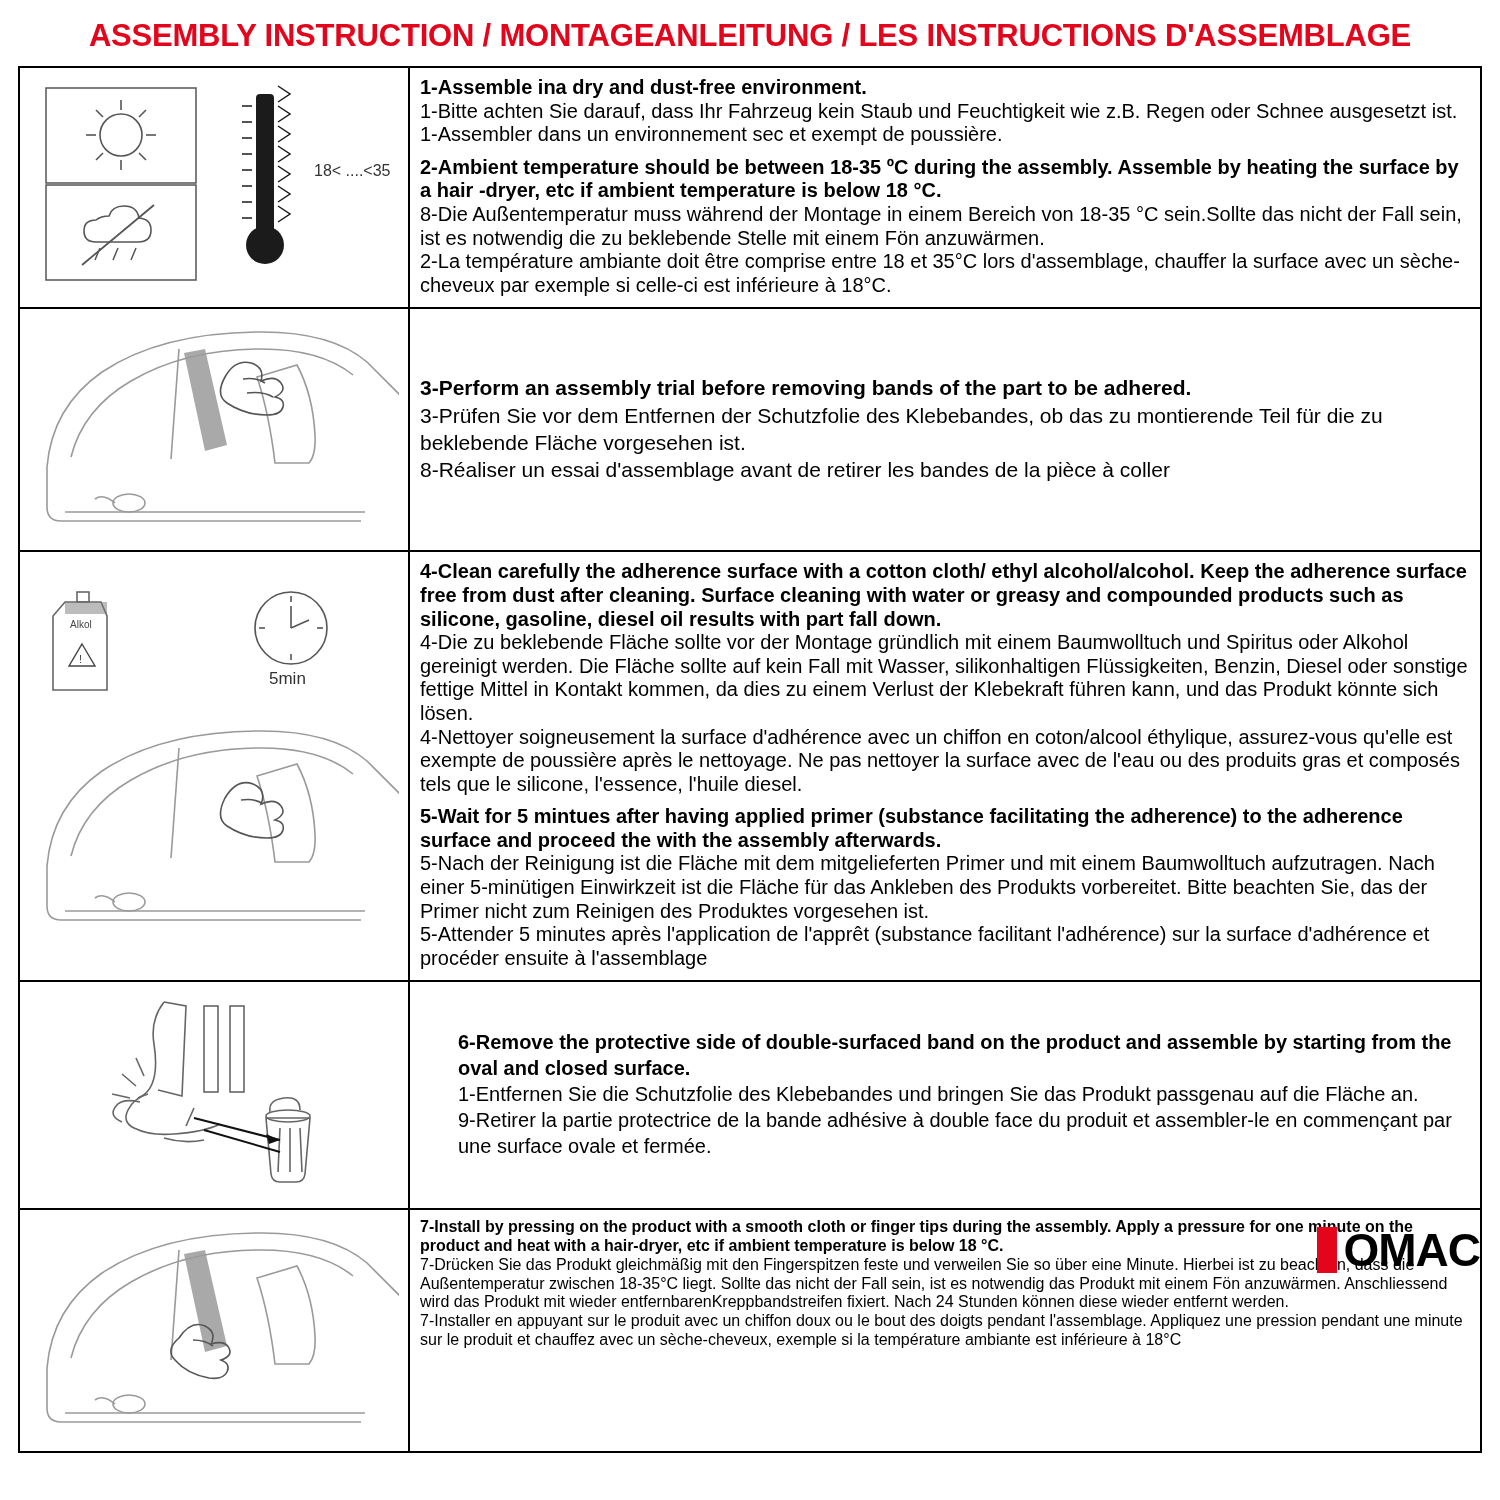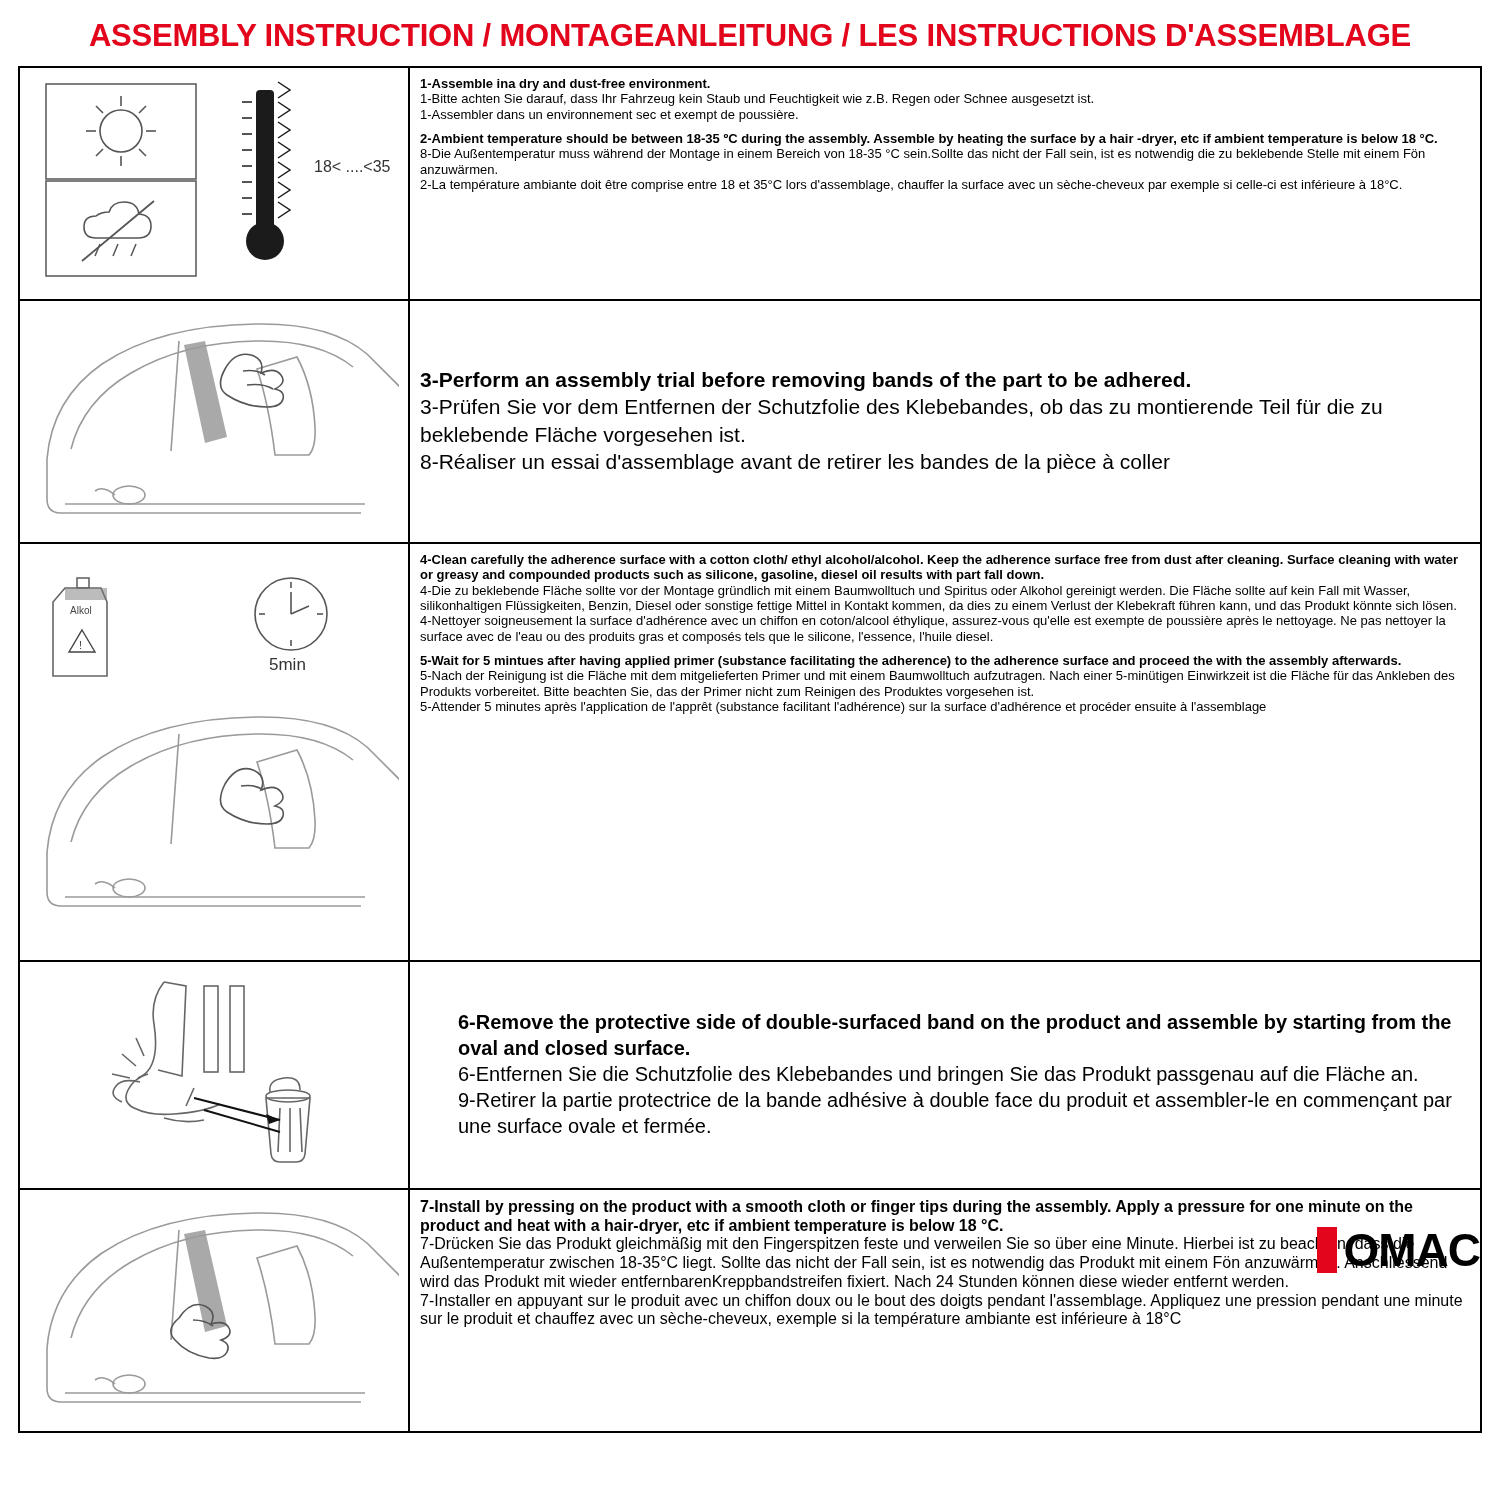--- a/index.html
+++ b/index.html
@@ -46,21 +46,21 @@
     align-items:center;
     justify-content:center;
   }
   .cell-txt{
     flex:1;
     box-sizing:border-box;
     padding:8px 12px 10px 10px;
   }
   .b{font-weight:bold;}
   p{margin:0;}
-  .t{font-size:13px;line-height:1.18;}
+  .t{font-size:20px;line-height:1.18;}
   .t.small{font-size:16px;line-height:1.17;}
   .blk{margin-bottom:9px;}
   .blk:last-child{margin-bottom:0;}
   .t3{font-size:21px;line-height:1.30;}
   .t6{font-size:20px;line-height:1.30;}
   svg{display:block;}
   .omac{
     position:absolute;
     right:20px;bottom:0;
     display:flex;align-items:center;
@@ -251,21 +251,21 @@
               <path d="M256 138 l2 44"></path>
           </g>
           <path d="M150 128 L236 150" stroke="#111" stroke-width="2" fill="none"></path>
           <path d="M236 150 l-14 -6 l3 10 z" fill="#111"></path>
           <path d="M160 140 L236 162" stroke="#111" stroke-width="2" fill="none"></path>
         </svg>
       </div>
       <div class="cell-txt" style="display:flex;flex-direction:column;justify-content:center;padding-left:48px;">
         <div class="blk">
           <p class="t6 b">6-Remove the protective side of double-surfaced band on the product and assemble by starting from the oval and closed surface.</p>
-          <p class="t6">6-Entfernen Sie die Schutzfolie des Klebebandes und bringen Sie das Produkt passgenau auf die Fläche an.</p>
+          <p class="t6">1-Entfernen Sie die Schutzfolie des Klebebandes und bringen Sie das Produkt passgenau auf die Fläche an.</p>
           <p class="t6">9-Retirer la partie protectrice de la bande adhésive à double face du produit et assembler-le en commençant par une surface ovale et fermée.</p>
         </div>
       </div>
     </div>
 
     <div class="row">
       <div class="cell-img">
         <svg width="370" height="225" viewBox="0 0 370 225">
           <g fill="none" stroke="#9a9a9a" stroke-width="1.6">
             <path d="M18 150 q5 -60 55 -95 q60 -40 160 -40 q70 0 105 30 l45 45"></path>

